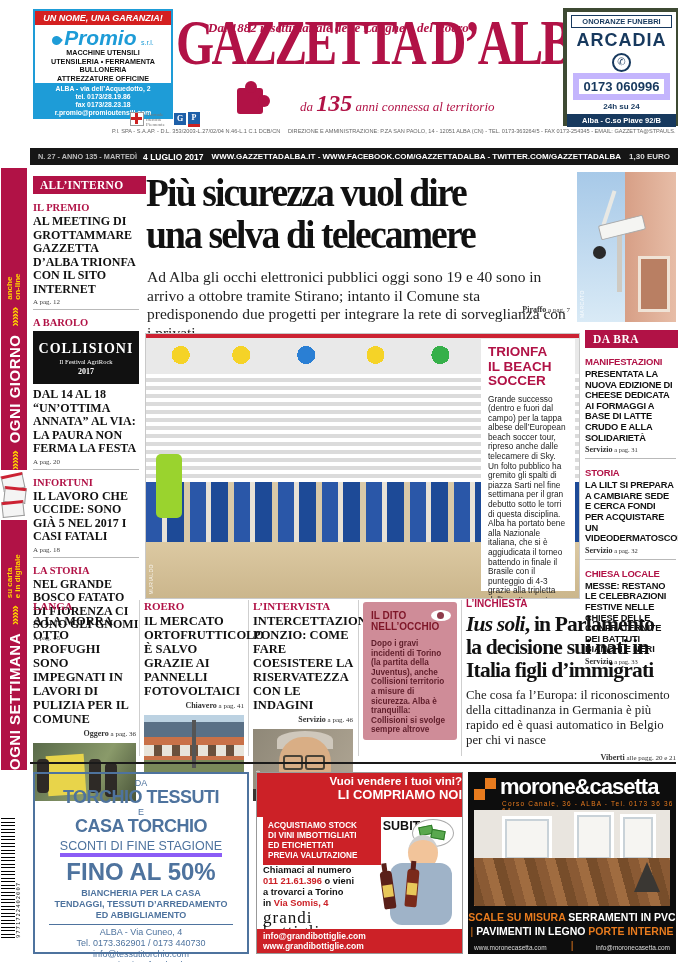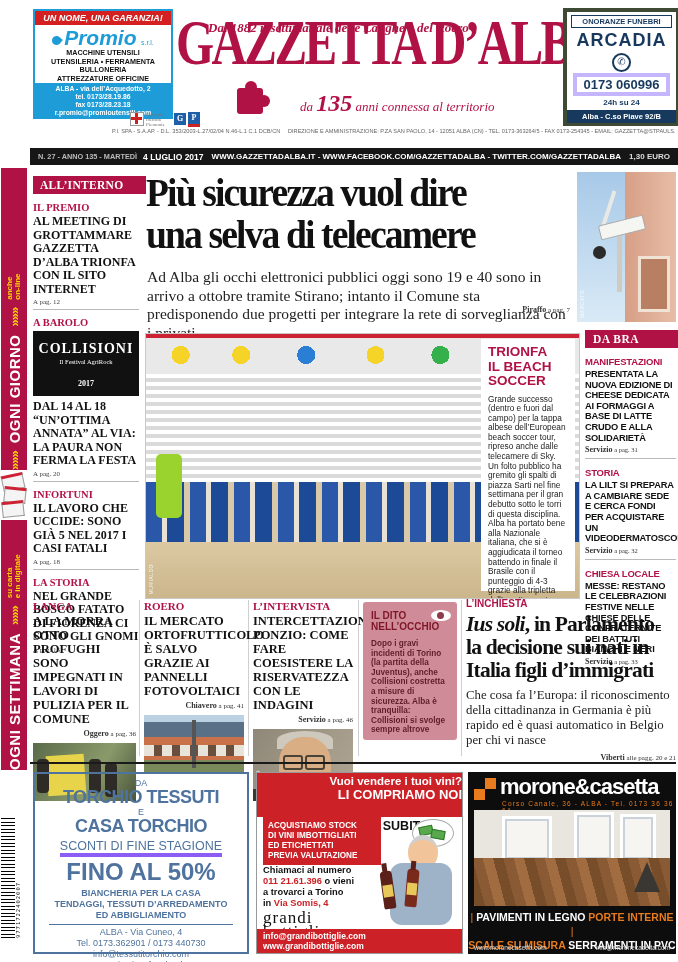--- a/index.html
+++ b/index.html
@@ -17,21 +17,21 @@
   .promio-foot{background:#1e9cd7;color:#fff;font-size:6.8px;font-weight:bold;line-height:8px;padding:2px 0 1px;}
   .promio-bird{display:inline-block;width:9px;height:9px;background:#1e9cd7;border-radius:60% 0 60% 60%;
                transform:rotate(40deg);margin-right:3px;}
 
   .arcadia{left:563px;top:8px;width:109px;height:110px;border:4px solid #3e4a33;background:#fff;
            text-align:center;font-family:"Liberation Sans",sans-serif;color:#17395e;}
   .arc-top{border:1px solid #17395e;margin:3px 4px 0;font-size:7.5px;font-weight:bold;padding:1px 0;}
   .arc-name{font-size:18px;font-weight:bold;letter-spacing:1px;margin-top:2px;}
   .arc-phone-ic{display:inline-block;width:15px;height:15px;border:2px solid #17395e;border-radius:50%;
                 font-size:10px;line-height:14px;margin-top:1px;}
-  .arc-num{border:4px solid #c4b5fd;margin:1px 6px 0;font-size:13px;font-weight:bold;}
+  .arc-num{border:6px solid #c4b5fd;margin:1px 6px 0;font-size:13px;font-weight:bold;}
   .arc-24{font-size:8px;font-weight:bold;margin-top:2px;}
   .arc-addr{background:#17395e;color:#fff;font-size:7.5px;font-weight:bold;margin-top:3px;padding:2px 0;}
 
   
   .m-tagline{left:208px;top:20px;width:340px;color:#b11246;font-weight:bold;font-style:italic;font-size:13px;}
   .m-title{left:176px;top:10px;width:392px;color:#b11246;font-weight:bold;font-size:57px;
            letter-spacing:-3px;white-space:nowrap;transform:scaleX(.86) scaleY(1.1);transform-origin:0 50%;
            font-family:"Liberation Serif",serif;}
   .m-sub{left:300px;top:90px;color:#b11246;font-style:italic;font-size:13px;white-space:nowrap;}
   .m-135{font-size:24px;font-weight:bold;}
@@ -74,21 +74,21 @@
   .allinterno{left:33px;top:176px;width:106px;background:#b11246;color:#fff;font-weight:bold;font-size:11.5px;
               padding:3px 0 3px 7px;letter-spacing:.3px;}
   .sidecol{left:33px;top:202px;width:106px;}
   .side-item{border-bottom:1px solid #b9b9b9;padding-bottom:3px;margin-bottom:7px;}
   .kick{color:#b11246;font-weight:bold;font-size:10.5px;margin-bottom:2px;}
   .side-txt{font-weight:bold;font-size:12px;line-height:13.5px;}
   .pag{font-size:7px;color:#444;margin-top:2px;}
   .collisioni{background:#111;color:#fff;text-align:center;margin:3px 0 4px;padding:10px 2px 8px;}
   .col-t{font-weight:bold;font-size:14px;letter-spacing:1px;}
   .col-s{font-size:6.5px;margin-top:1px;}
-  .col-y{font-size:8px;font-weight:bold;margin-top:14px;}
+  .col-y{font-size:8px;font-weight:bold;margin-top:2px;}
 
   
   .headline{left:146px;top:172px;width:432px;font-weight:bold;font-size:40px;line-height:42px;
             letter-spacing:-2px;white-space:nowrap;transform:scaleX(.94);transform-origin:0 0;}
   .standfirst{left:147px;top:268px;width:424px;font-size:15.5px;line-height:18.5px;color:#222;}
   .lead-by{left:476px;top:305px;width:94px;text-align:right;font-size:7px;color:#333;}
   .byname{font-weight:bold;font-size:8px;}
 
   
   .camphoto{left:577px;top:172px;width:99px;height:150px;background:linear-gradient(180deg,#a7c9e8,#d9eaf6);overflow:hidden;}
@@ -464,21 +464,21 @@
       <div class="credit-v">SPACATO</div>
     </div>
   </div>
 
   <div class="ab dito">
     <div class="eye"></div>
     <div class="dito-t">
       <div>IL DITO</div>
       <div>NELL’OCCHIO</div>
     </div>
-    <div class="dito-b">Dopo i gravi incidenti di Torino (la partita della Juventus), anche Collisioni costretta a misure di sicurezza. Alba è tranquilla: Collisioni si svolge sempre altrove</div>
+    <div class="dito-b">Dopo i gravi incidenti di Torino (la partita della Juventus), anche Collisioni territorio a misure di sicurezza. Alba è tranquilla: Collisioni si svolge sempre altrove</div>
     <div class="dito-s">sting</div>
   </div>
 
   <div class="ab inch">
     <div class="inch-kick">L’INCHIESTA</div>
     <div class="inch-h">
       <div><em>Ius soli</em><span>, in Parlamento</span></div>
       <div>la decisione sui nati in</div>
       <div>Italia figli d’immigrati</div>
     </div>
@@ -562,29 +562,29 @@
     <div class="mo-addr">Corso Canale, 36 - ALBA - Tel. 0173 36 36 64</div>
     <div class="mo-photo">
       <div class="mo-win" style="left:28px;top:6px;width:44px;height:40px;"></div>
       <div class="mo-win" style="left:100px;top:2px;width:34px;height:44px;"></div>
       <div class="mo-win" style="left:146px;top:4px;width:30px;height:42px;"></div>
       <div class="mo-floor"></div>
       <div class="mo-chair"></div>
     </div>
     <div class="mo-serv">
       <div>
+        <span class="o">SCALE SU MISURA</span>
+        <span class="w">SERRAMENTI IN PVC</span>
+      </div>
+      <div>
         <span class="sep">|</span>
         <span class="w">PAVIMENTI IN LEGNO</span>
         <span class="o">PORTE INTERNE</span>
         <span class="sep">|</span>
       </div>
-      <div>
-        <span class="o">SCALE SU MISURA</span>
-        <span class="w">SERRAMENTI IN PVC</span>
-      </div>
     </div>
     <div class="mo-foot">
       <span>www.moronecasetta.com</span>
       <span>info@moronecasetta.com</span>
     </div>
   </div>
 
 </div>
 
 </body></html>

